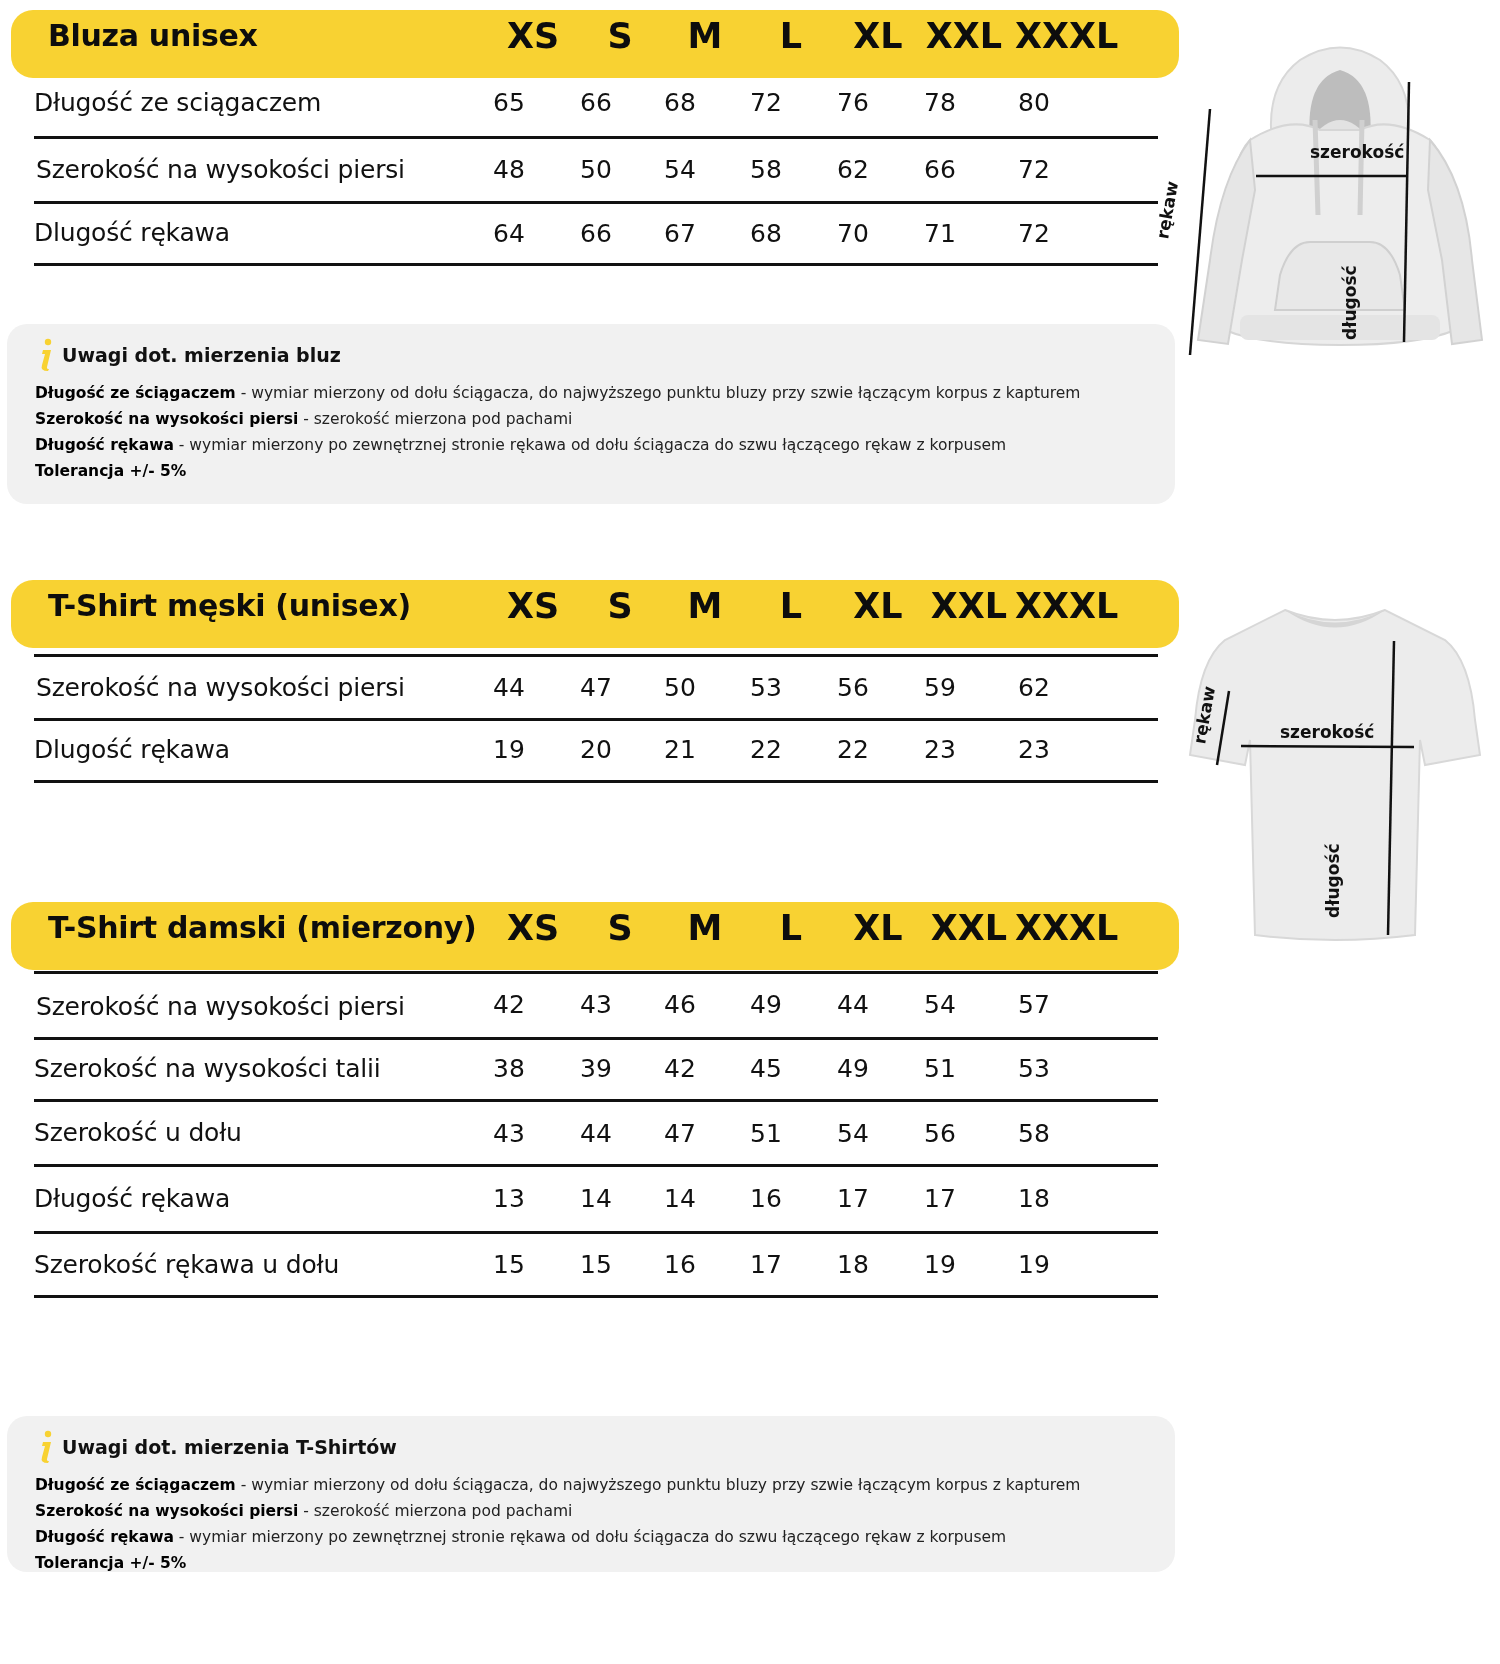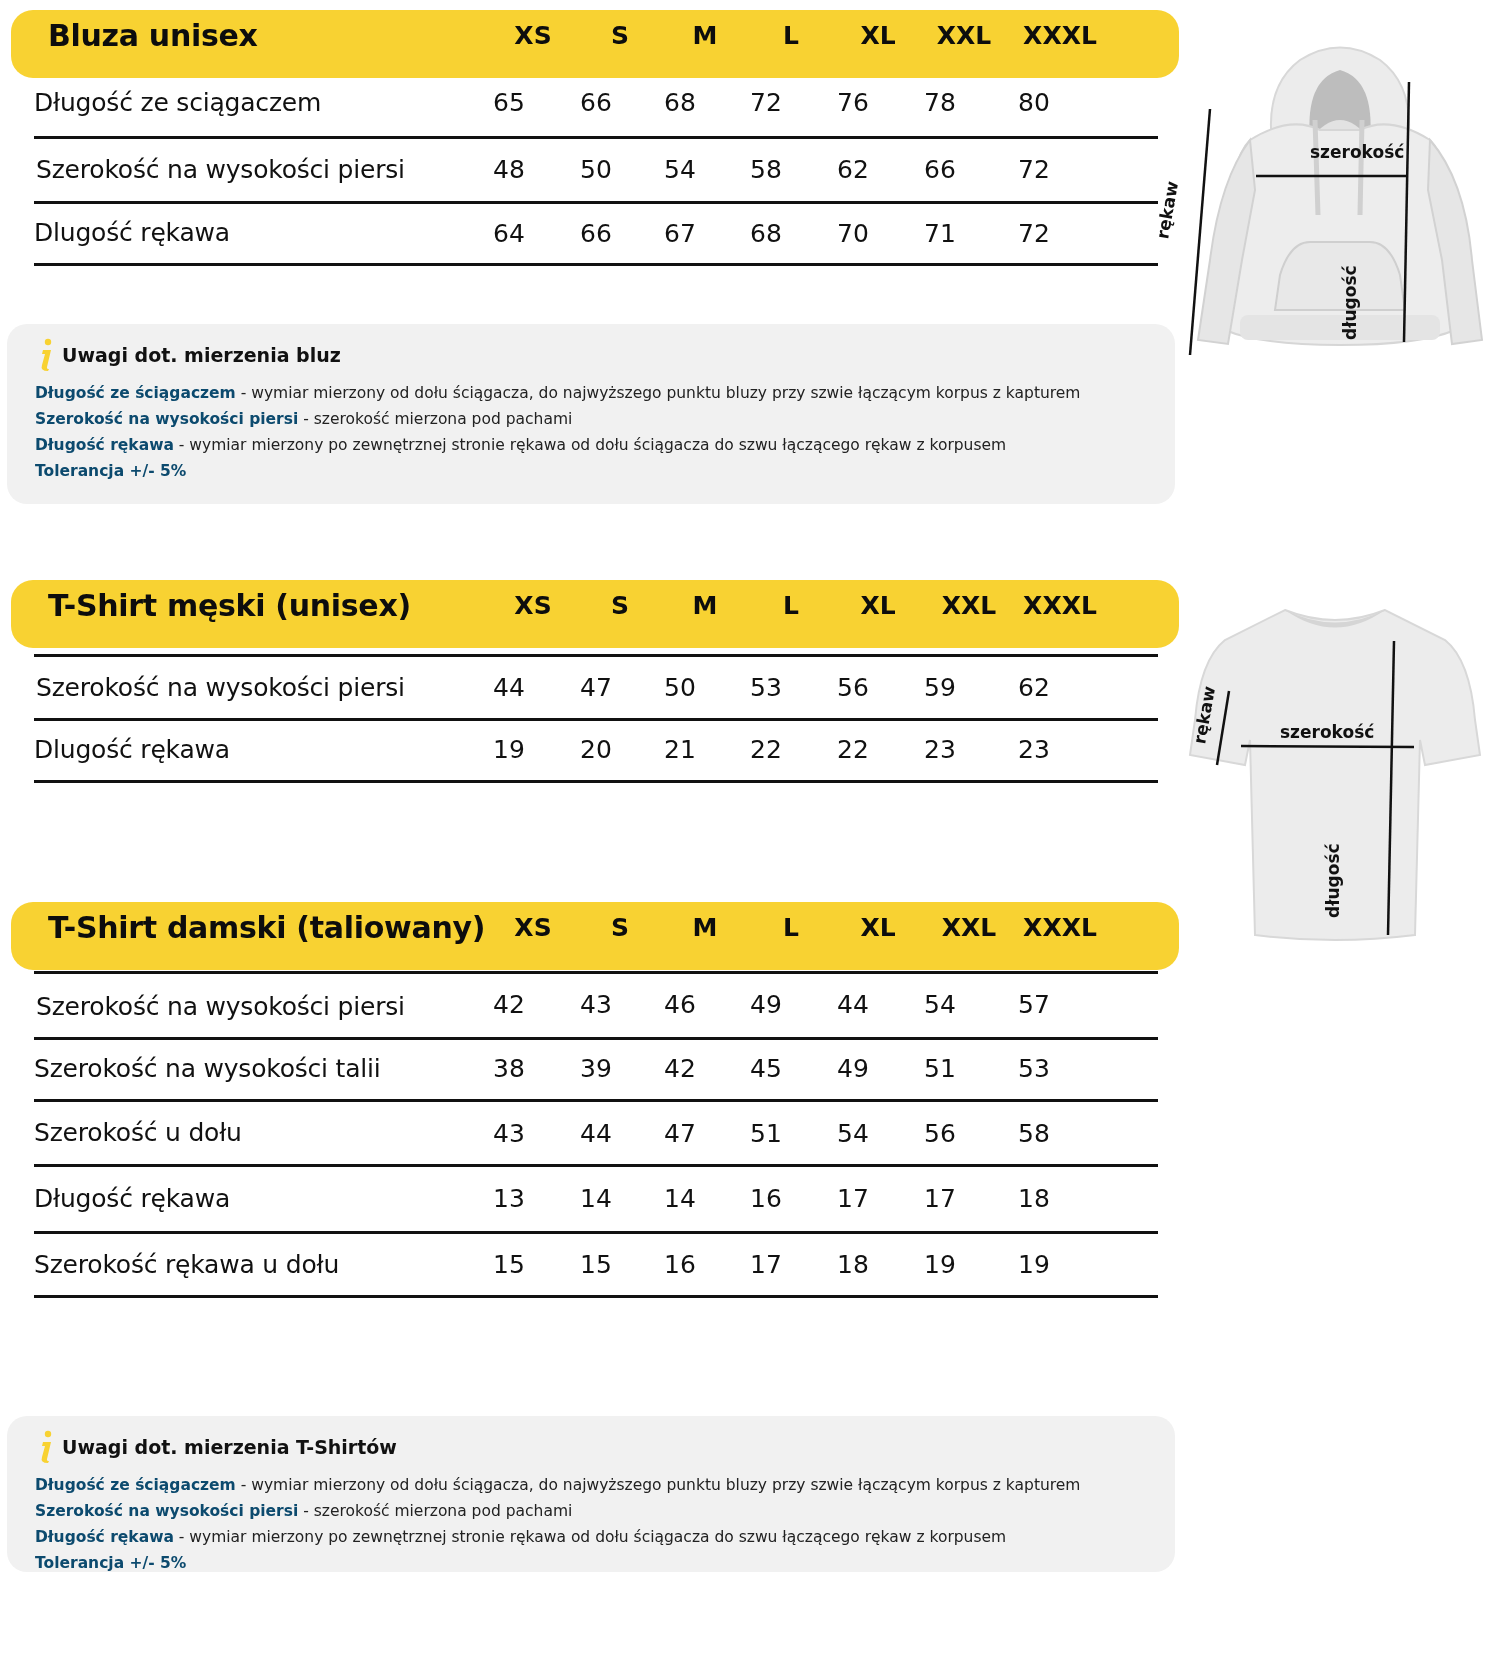--- a/index.html
+++ b/index.html
@@ -11,21 +11,21 @@
     position: absolute; left: 11px; width: 1168px; height: 68px;
     background: #f8d232; border-radius: 22px;
   }
   .header-title {
     position: absolute; left: 37px; top: 0; height: 52px; line-height: 52px;
     font-size: 30px; font-weight: 700; color: #0d0d0d; white-space: nowrap;
     font-family: "DejaVu Sans", sans-serif; letter-spacing: -0.3px;
   }
   .size-label {
     position: absolute; top: 0; height: 52px; line-height: 52px;
-    font-size: 25px; font-weight: 700; color: #0d0d0d; text-align: center; width: 90px;
+    font-size: 35px; font-weight: 700; color: #0d0d0d; text-align: center; width: 90px;
     font-family: "DejaVu Sans", sans-serif;
   }
   .row-label {
     position: absolute; left: 2px; font-size: 25px; color: #111;
     font-family: "DejaVu Sans", sans-serif; white-space: nowrap; letter-spacing: -0.2px;
   }
   .cell {
     position: absolute; width: 90px; text-align: center; font-size: 25px; color: #111;
     font-family: "DejaVu Sans", sans-serif;
   }
@@ -38,21 +38,21 @@
     position: absolute; left: 55px; top: 20px; font-size: 19px; font-weight: 700; color: #111;
     font-family: "DejaVu Sans", sans-serif;
   }
   .info-icon {
     position: absolute; left: 28px; top: 14px; width: 22px; height: 34px;
   }
   .note-line {
     position: absolute; left: 28px; font-size: 15.5px; color: #222; white-space: nowrap;
     font-family: "DejaVu Sans", sans-serif;
   }
-  .note-line b { font-weight: 700; color: #0c4a6e; }
+  .note-line b { font-weight: 700; color: #000000; }
 
   .garment { position: absolute; }
   .garment-label {
     position: absolute; font-size: 17px; font-weight: 700; color: #111;
     font-family: "DejaVu Sans", sans-serif; white-space: nowrap;
   }
 </style>
 </head>
 <body>
 
@@ -200,21 +200,21 @@
     <span class="size-label" style="left:649px;">M</span>
     <span class="size-label" style="left:735px;">L</span>
     <span class="size-label" style="left:822px;">XL</span>
     <span class="size-label" style="left:913px;">XXL</span>
     <span class="size-label" style="left:1004px;">XXXL</span>
   </div>
 </div>
 
 <div class="section" style="top:902px; height:490px;">
   <div class="header-bar" style="top:0;">
-    <span class="header-title">T-Shirt damski (taliowany)</span>
+    <span class="header-title">T-Shirt damski (mierzony)</span>
     <span class="size-label" style="left:477px;">XS</span>
     <span class="size-label" style="left:564px;">S</span>
     <span class="size-label" style="left:649px;">M</span>
     <span class="size-label" style="left:735px;">L</span>
     <span class="size-label" style="left:822px;">XL</span>
     <span class="size-label" style="left:913px;">XXL</span>
     <span class="size-label" style="left:1004px;">XXXL</span>
   </div>
 </div>
 

